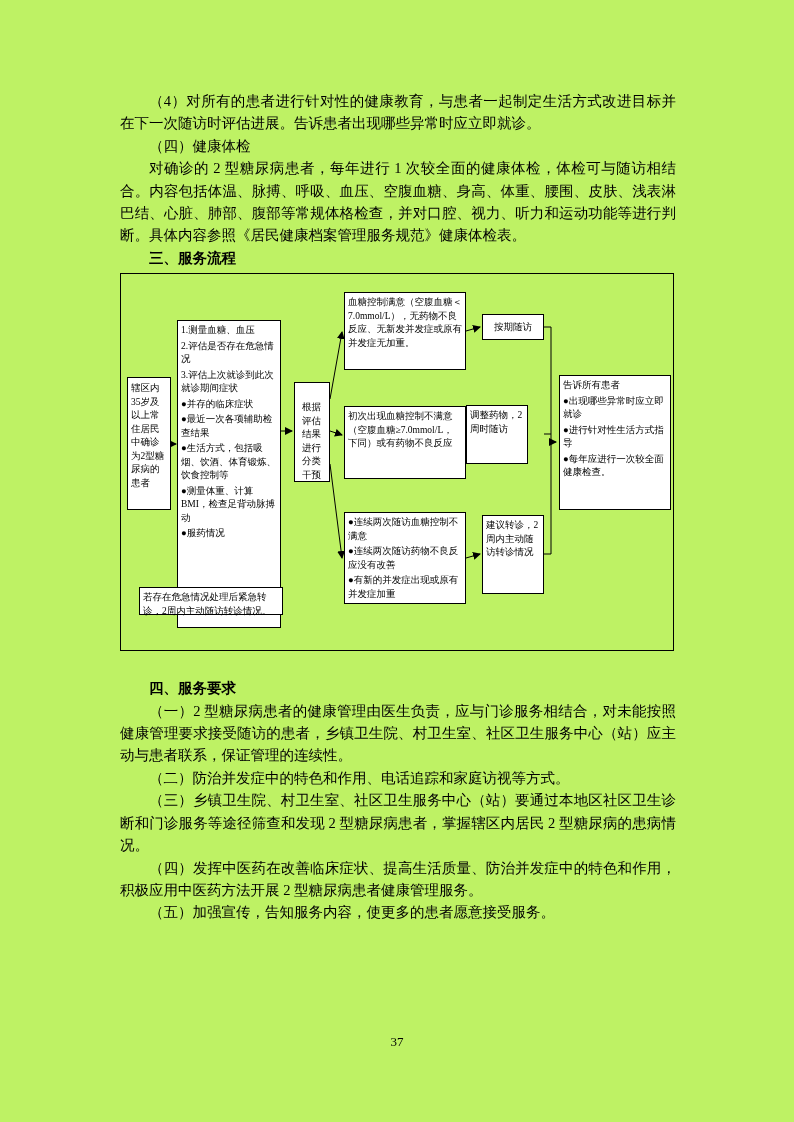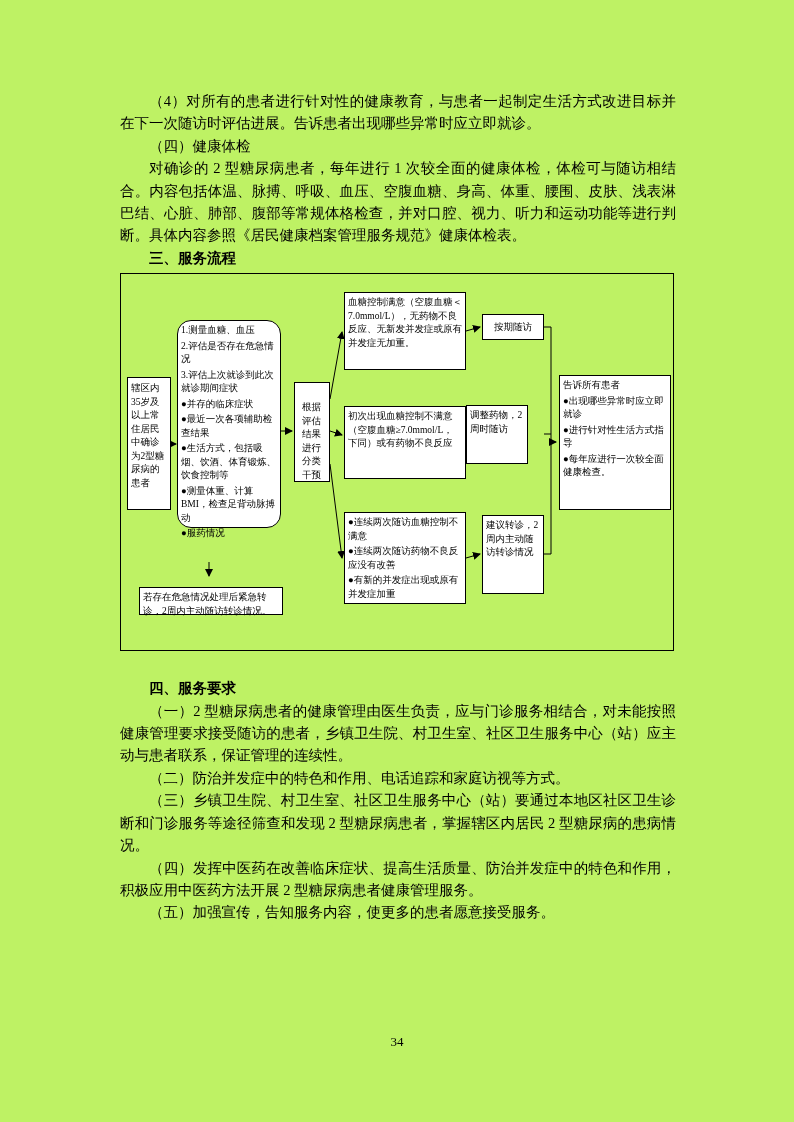--- a/index.html
+++ b/index.html
@@ -66,21 +66,21 @@
   .fbox {
     position: absolute;
     border: 1px solid #000;
     background: #fff;
     box-sizing: border-box;
     padding: 3px 3px;
     text-align: left;
   }
   .fbox > div { margin-bottom: 2px; }
   .population { left: 6px;   top: 103px; width: 44px;  height: 133px; padding: 4px 3px; }
-  .assessment { left: 56px;  top: 46px;  width: 104px; height: 208px; border-radius: 14px; }
+  .assessment { left: 56px;  top: 46px;  width: 104px; height: 308px; }
   .emergency  { left: 18px;  top: 313px; width: 144px; height: 28px; }
   .classify   { left: 173px; top: 108px; width: 36px;  height: 100px; padding: 18px 7px; }
   .branch1    { left: 223px; top: 18px;  width: 122px; height: 78px; }
   .branch2    { left: 223px; top: 132px; width: 122px; height: 73px; }
   .branch3    { left: 223px; top: 238px; width: 122px; height: 92px; }
   .result1    { left: 361px; top: 40px;  width: 62px;  height: 26px; display: flex; align-items: center; justify-content: center; }
   .result2    { left: 345px; top: 131px; width: 62px;  height: 59px; }
   .result3    { left: 361px; top: 241px; width: 62px;  height: 79px; }
   .finalbox   { left: 438px; top: 101px; width: 112px; height: 135px; }
   
@@ -184,14 +184,14 @@
     <div class="req-block">
       <p class="para">（一）2 型糖尿病患者的健康管理由医生负责，应与门诊服务相结合，对未能按照健康管理要求接受随访的患者，乡镇卫生院、村卫生室、社区卫生服务中心（站）应主动与患者联系，保证管理的连续性。</p>
       <p class="para">（二）防治并发症中的特色和作用、电话追踪和家庭访视等方式。</p>
       <p class="para">（三）乡镇卫生院、村卫生室、社区卫生服务中心（站）要通过本地区社区卫生诊断和门诊服务等途径筛查和发现 2 型糖尿病患者，掌握辖区内居民 2 型糖尿病的患病情况。</p>
       <p class="para">（四）发挥中医药在改善临床症状、提高生活质量、防治并发症中的特色和作用，积极应用中医药方法开展 2 型糖尿病患者健康管理服务。</p>
       <p class="para">（五）加强宣传，告知服务内容，使更多的患者愿意接受服务。</p>
     </div>
 
   </div>
 
-  <div class="page-number">34</div>
+  <div class="page-number">37</div>
 </div>
 
 </body></html>

